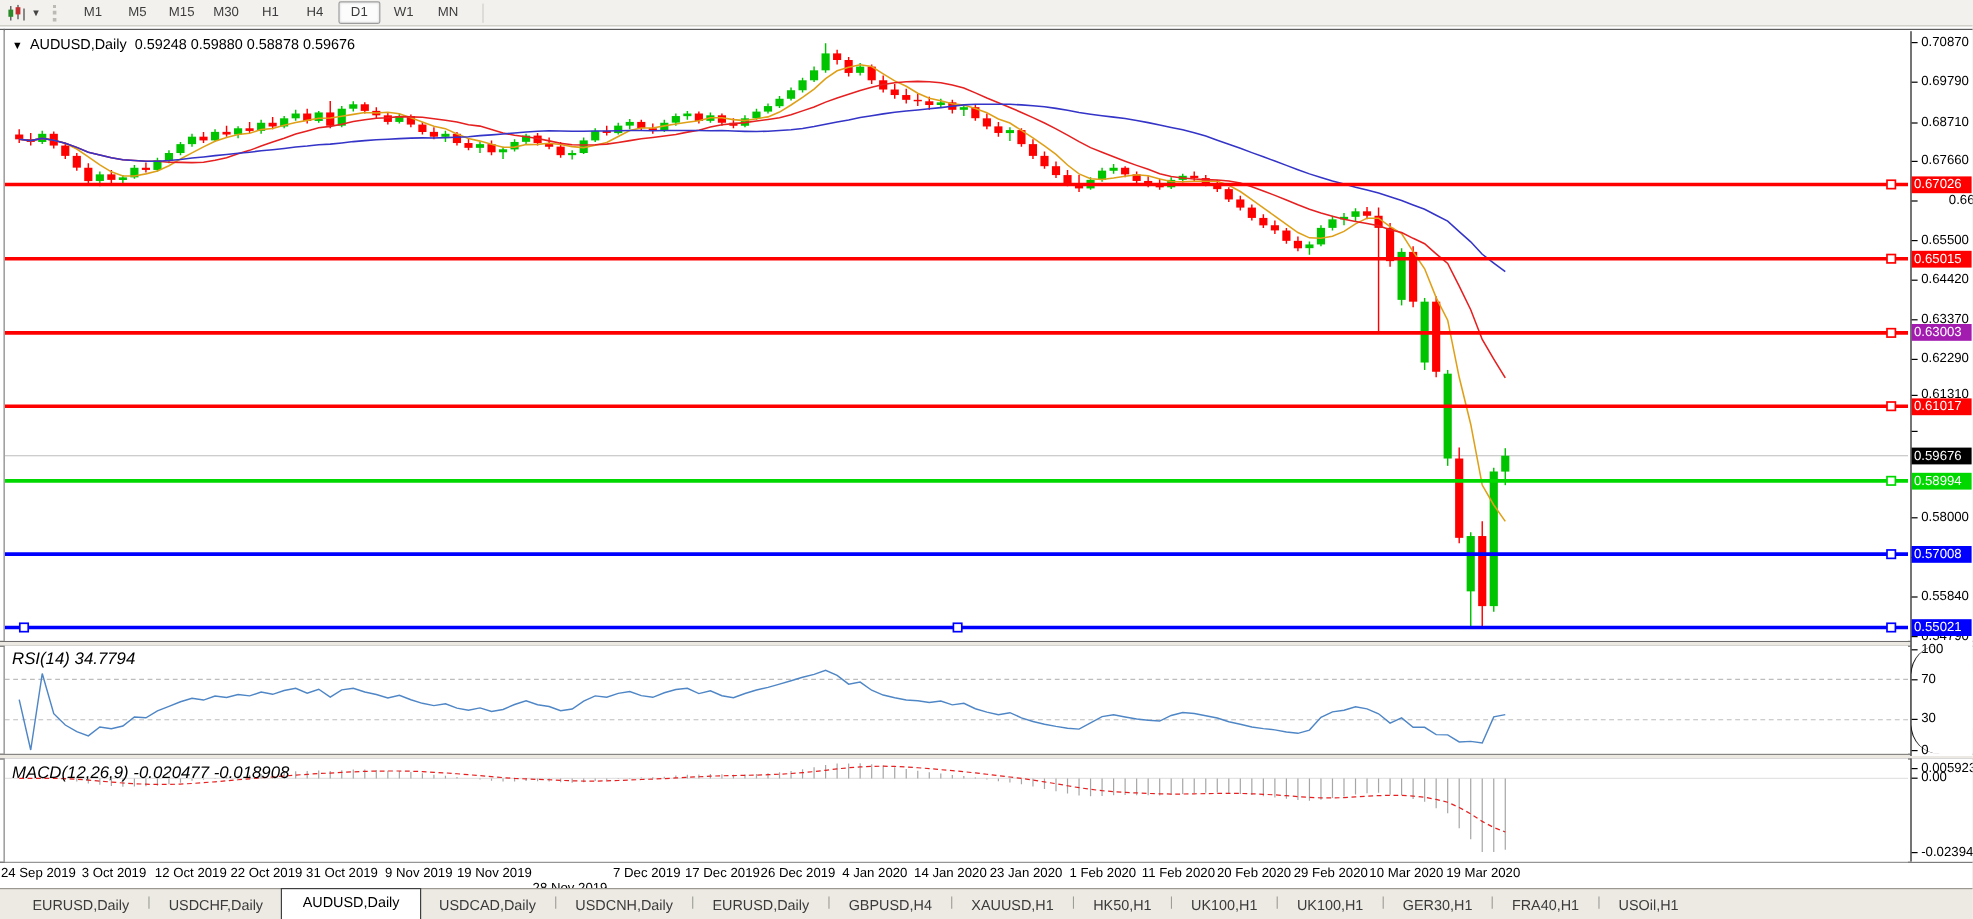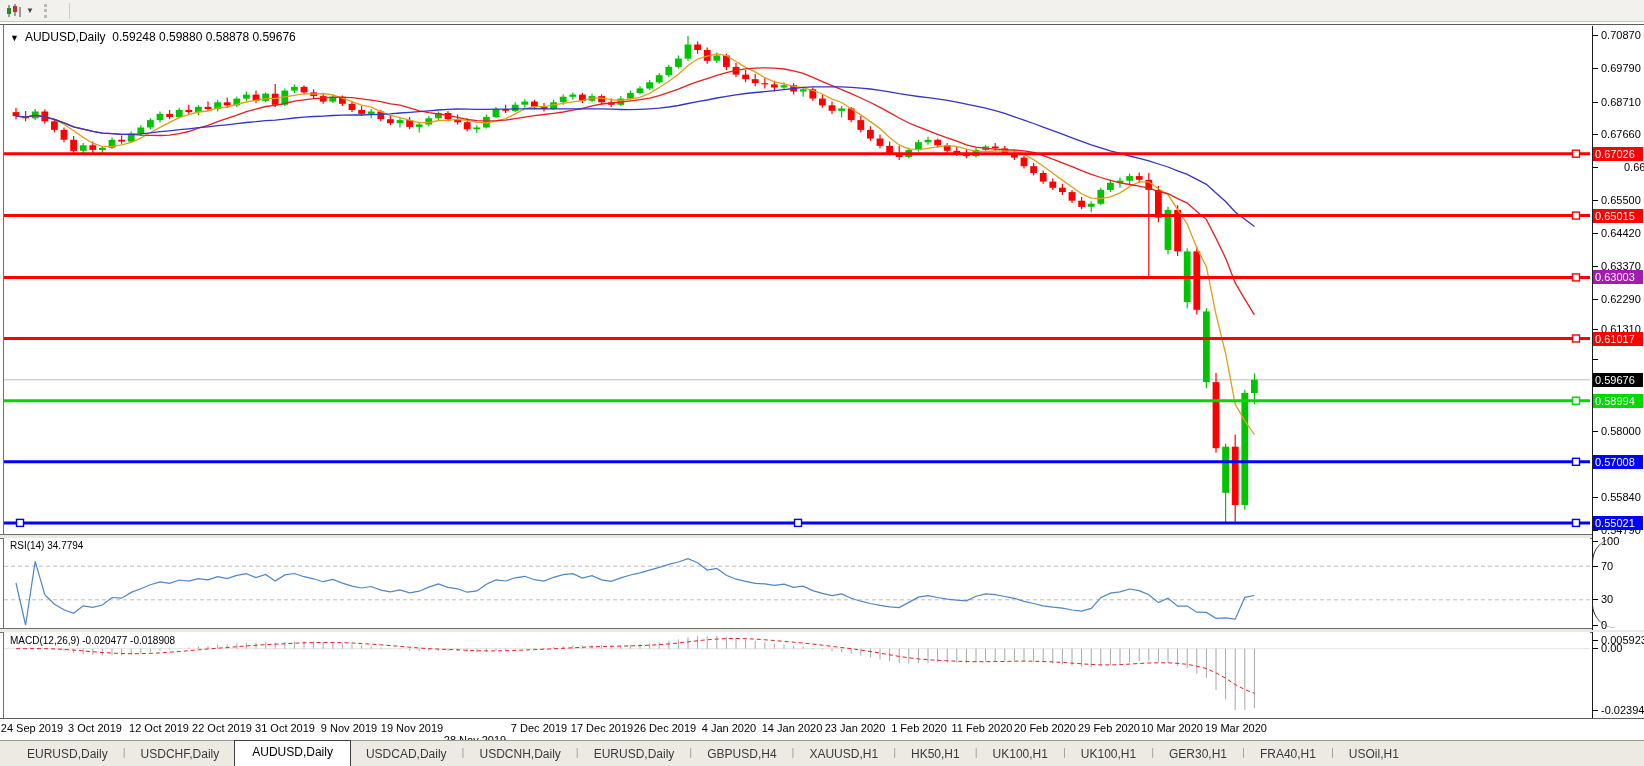--- a/index.html
+++ b/index.html
@@ -22,21 +22,21 @@
     border-top:1px solid #6e6e6e;border-bottom:1px solid #6e6e6e;box-sizing:content-box;}
   .plot{position:absolute;left:4px;width:1586px;background:#fff;}
   .plot svg{display:block;}
   .axis{position:absolute;left:1592px;width:52px;border-left:1px solid #1a1a1a;background:#fff;box-sizing:border-box;overflow:visible;}
   .ptick{position:absolute;left:8px;font-size:11px;color:#000;height:13px;line-height:13px;white-space:nowrap;}
   .ptick:before{content:'';position:absolute;left:-8px;top:6px;width:5px;height:1px;background:#000;}
   .plabel{position:absolute;left:0;min-width:46px;font-size:11px;color:#fff;height:14px;line-height:14px;
     padding:0 2px;white-space:nowrap;z-index:3;}
   .chart-title{position:absolute;left:10px;top:30px;font-size:12px;color:#000;z-index:2;}
   .chart-title .tcaret{font-size:9px;margin-right:6px;}
-  .ind-label{position:absolute;font-size:10px;color:#000;z-index:2;}
+  .ind-label{position:absolute;font-size:14px;color:#000;z-index:2;font-style:italic;}
   .shift-marker{position:absolute;left:1211px;top:27px;width:0;height:0;
     border-left:4px solid transparent;border-right:4px solid transparent;border-top:6px solid #9b9b9b;}
   
   .date-axis{position:absolute;left:4px;top:719px;width:1586px;height:19px;background:#fff;}
   .dlabel{position:absolute;top:3px;transform:translateX(-50%);font-size:11px;color:#000;white-space:nowrap;}
   
   .tabbar{position:absolute;left:0;top:740px;width:1644px;height:26px;background:#eceae3;
     border-top:1px solid #9a9890;display:flex;align-items:flex-end;padding-left:12px;box-sizing:border-box;}
   .tab{font-size:12px;color:#3b3b3b;padding:4px 15px 5px;white-space:nowrap;cursor:default;}
   .tab.active{background:#fff;border:1px solid #3f3f3f;border-bottom:none;color:#000;padding:4px 17px 7px;z-index:2;}
@@ -52,20 +52,31 @@
       <svg width="16" height="14" viewBox="0 0 16 14">
         <line x1="3" y1="1" x2="3" y2="13" stroke="#444" width="1"></line>
           <rect x="1" y="4" width="4" height="6" fill="#2a8a2a"></rect>
         <line x1="9" y1="0" x2="9" y2="12" stroke="#444"></line>
           <rect x="7" y="2" width="4" height="6" fill="#c03030"></rect>
         <line x1="14" y1="3" x2="14" y2="13" stroke="#444"></line>
       </svg>
     </span>
     <span class="caret">▼</span>
     <span class="grip"></span>
+    <span id="tf-buttons" style="display:flex;">
+        <span class="tf-btn">M1</span>
+        <span class="tf-btn">M5</span>
+        <span class="tf-btn">M15</span>
+        <span class="tf-btn">M30</span>
+        <span class="tf-btn">H1</span>
+        <span class="tf-btn">H4</span>
+        <span class="tf-btn active">D1</span>
+        <span class="tf-btn">W1</span>
+        <span class="tf-btn">MN</span>
+      </span>
     <span class="toolbar-sep"></span>
   </div>
 
   <div class="hframe" style="top:24px;"></div>
   <div class="vframe"></div>
   <div class="splitter" style="top:534px;"></div>
   <div class="splitter" style="top:628px;"></div>
   <div class="hframe" style="top:718px;"></div>
 
   <div class="chart-title">

